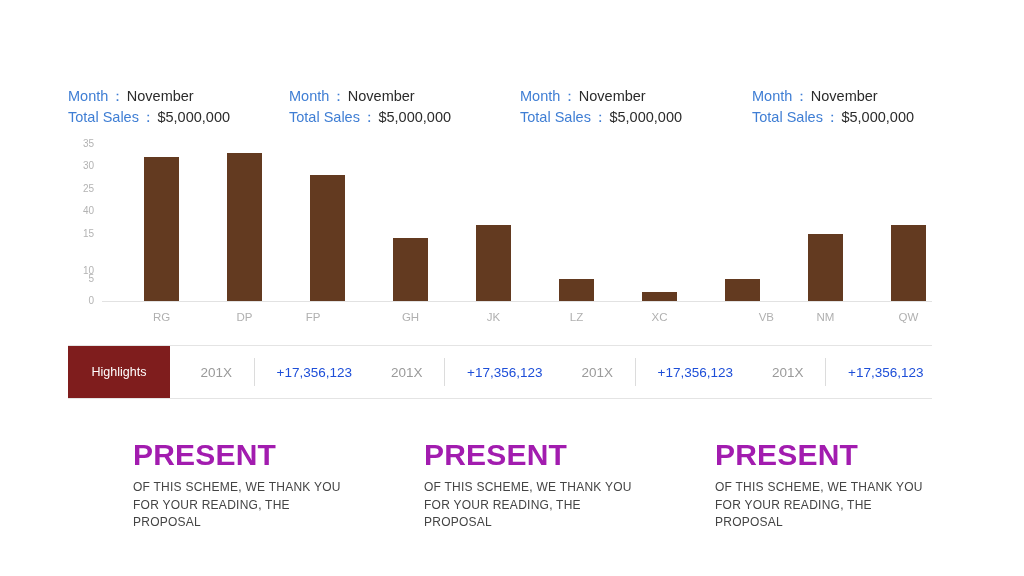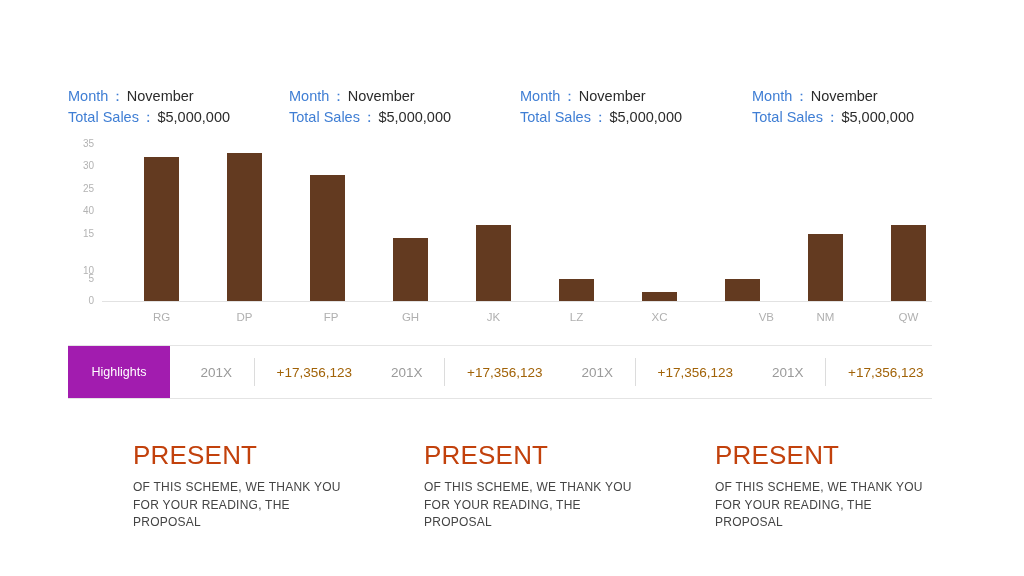--- a/index.html
+++ b/index.html
@@ -47,44 +47,44 @@
     font-size:11.5px; color:#b0b0b0; line-height:14px;
   }
 
   
   .hl-wrap { position:absolute; left:68px; top:345px; width:864px; height:54px; }
   .hl-rule { position:absolute; left:0; width:864px; height:1px; background:#e4e4e4; }
   .hl-rule.top { top:0; }
   .hl-rule.bottom { top:53px; }
   .hl-inner { position:absolute; left:0; top:1px; width:864px; height:52px; display:flex; }
   .hl-badge {
-    width:102px; height:52px; background:#a21caf; color:#ffffff;
+    width:102px; height:52px; background:#7f1d1d; color:#ffffff;
     display:flex; align-items:center; justify-content:center;
     font-size:12.5px;
   }
   .hl-items { flex:1; display:flex; }
   .hl-item {
     flex:1; display:flex; align-items:center; justify-content:space-between;
     gap:0px;
   }
   .hl-year {
     font-size:13.5px; color:#9a9a9a; width:74px; text-align:right;
     padding-right:12px;
   }
   .hl-divider { width:1px; height:28px; background:#dcdcdc; }
-  .hl-amount { font-size:13.5px; color:#a16207; padding-left:12px; width:96px; }
+  .hl-amount { font-size:13.5px; color:#1d4ed8; padding-left:12px; width:96px; }
 
   
   .bottom-row { position:absolute; left:133px; top:440px; width:800px; height:100px; }
   .present-block { position:absolute; top:0; width:235px; }
   .present-block:nth-child(1) { left:0px; }
   .present-block:nth-child(2) { left:291px; }
   .present-block:nth-child(3) { left:582px; }
   .present-title {
-    font-size:26px; font-weight:normal; color:#c2410c;
+    font-size:30px; font-weight:bold; color:#a21caf;
     letter-spacing:0.2px; line-height:30px; margin-bottom:9px;
   }
   .present-line {
     font-size:12px; color:#444444; line-height:17.5px; letter-spacing:0.25px;
   }
 </style>
 </head>
 <body>
 
 <div class="page">
@@ -144,21 +144,21 @@
         <div class="bar" style="left: 457px; height: 22.4286px; background: rgb(99, 58, 32);"></div>
         <div class="bar" style="left: 540px; height: 8.97143px; background: rgb(99, 58, 32);"></div>
         <div class="bar" style="left: 623px; height: 22.4286px; background: rgb(99, 58, 32);"></div>
         <div class="bar" style="left: 706px; height: 67.2857px; background: rgb(99, 58, 32);"></div>
         <div class="bar" style="left: 789px; height: 76.2571px; background: rgb(99, 58, 32);"></div>
       </div>
     <div class="baseline"></div>
     <div class="x-axis" id="x-axis">
         <div class="x-tick" style="left: 27.5px;">RG</div>
         <div class="x-tick" style="left: 110.5px;">DP</div>
-        <div class="x-tick" style="left: 197px;">FP</div>
+        <div class="x-tick" style="left: 179px;">FP</div>
         <div class="x-tick" style="left: 276.5px;">GH</div>
         <div class="x-tick" style="left: 359.5px;">JK</div>
         <div class="x-tick" style="left: 442.5px;">LZ</div>
         <div class="x-tick" style="left: 525.5px;">XC</div>
         <div class="x-tick" style="left: 608px; text-align: right;">VB</div>
         <div class="x-tick" style="left: 691.5px;">NM</div>
         <div class="x-tick" style="left: 774.5px;">QW</div>
       </div>
   </div>
 

